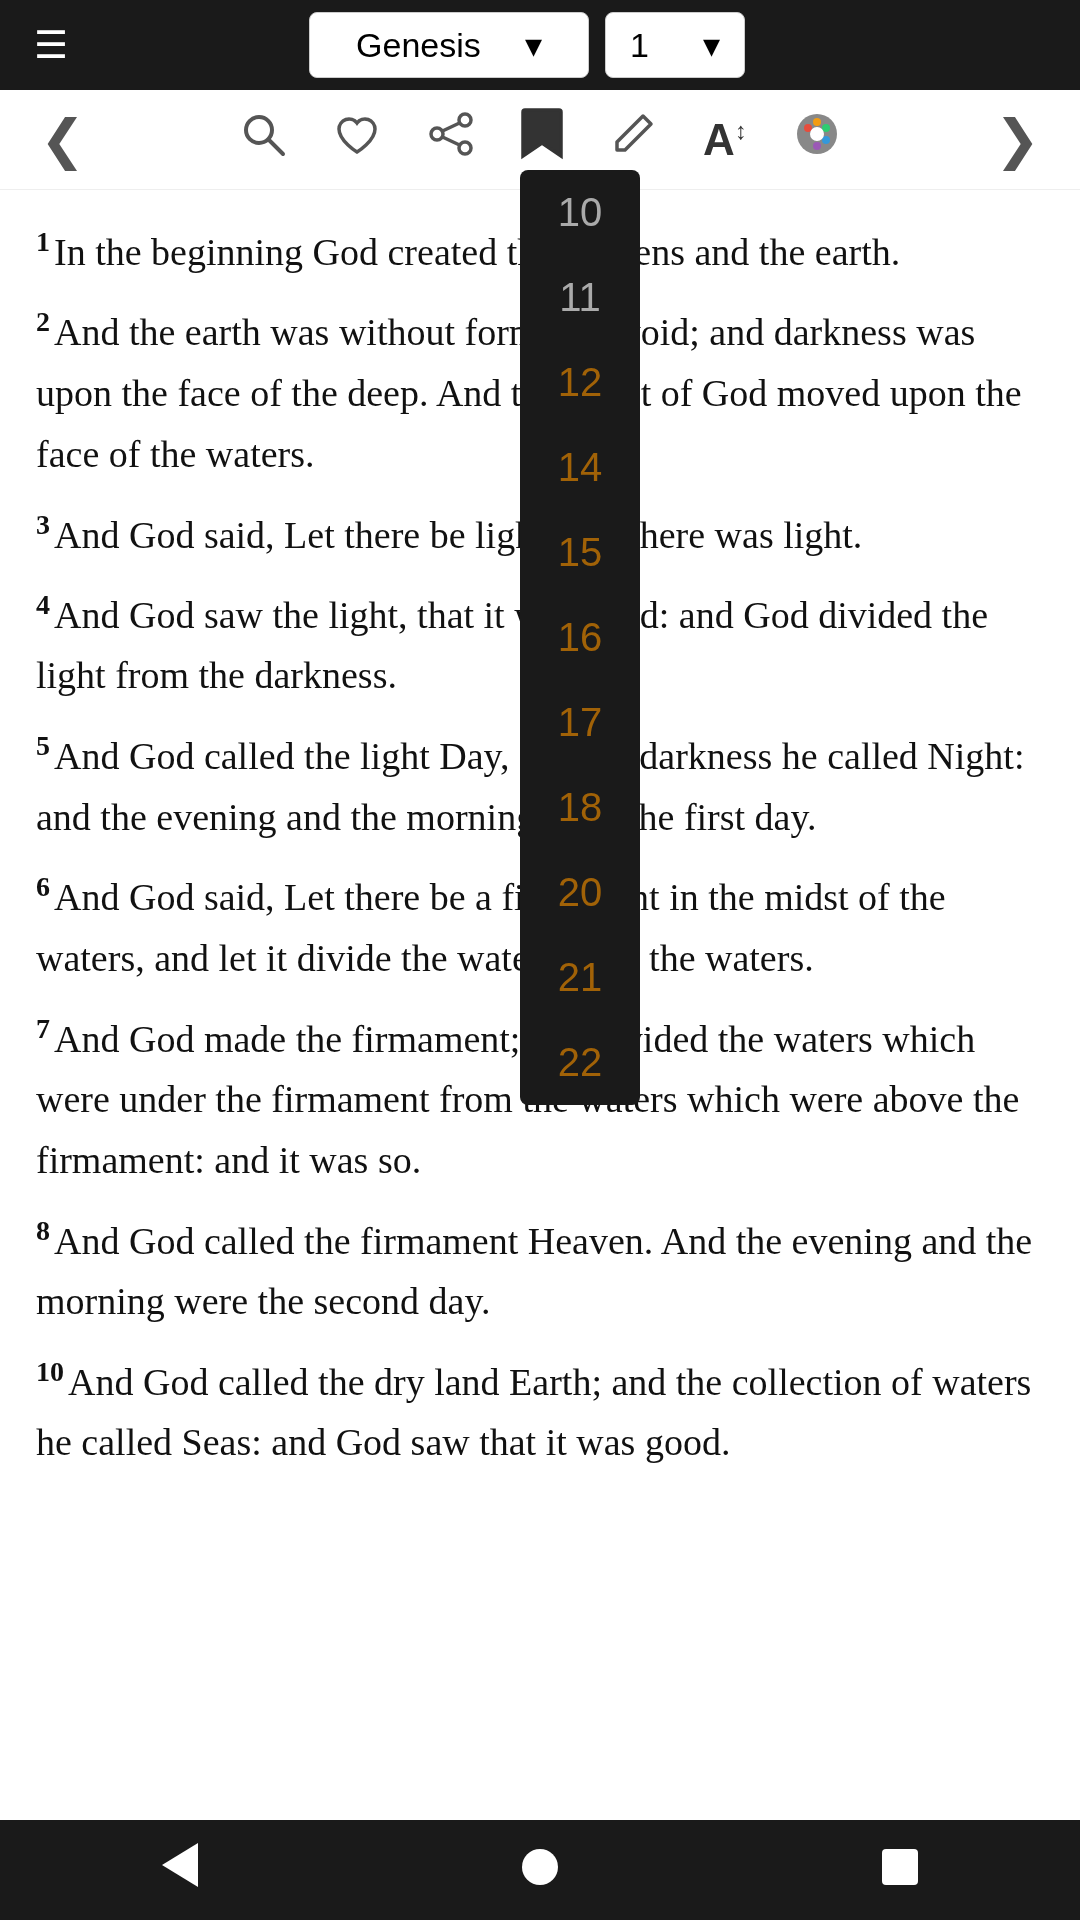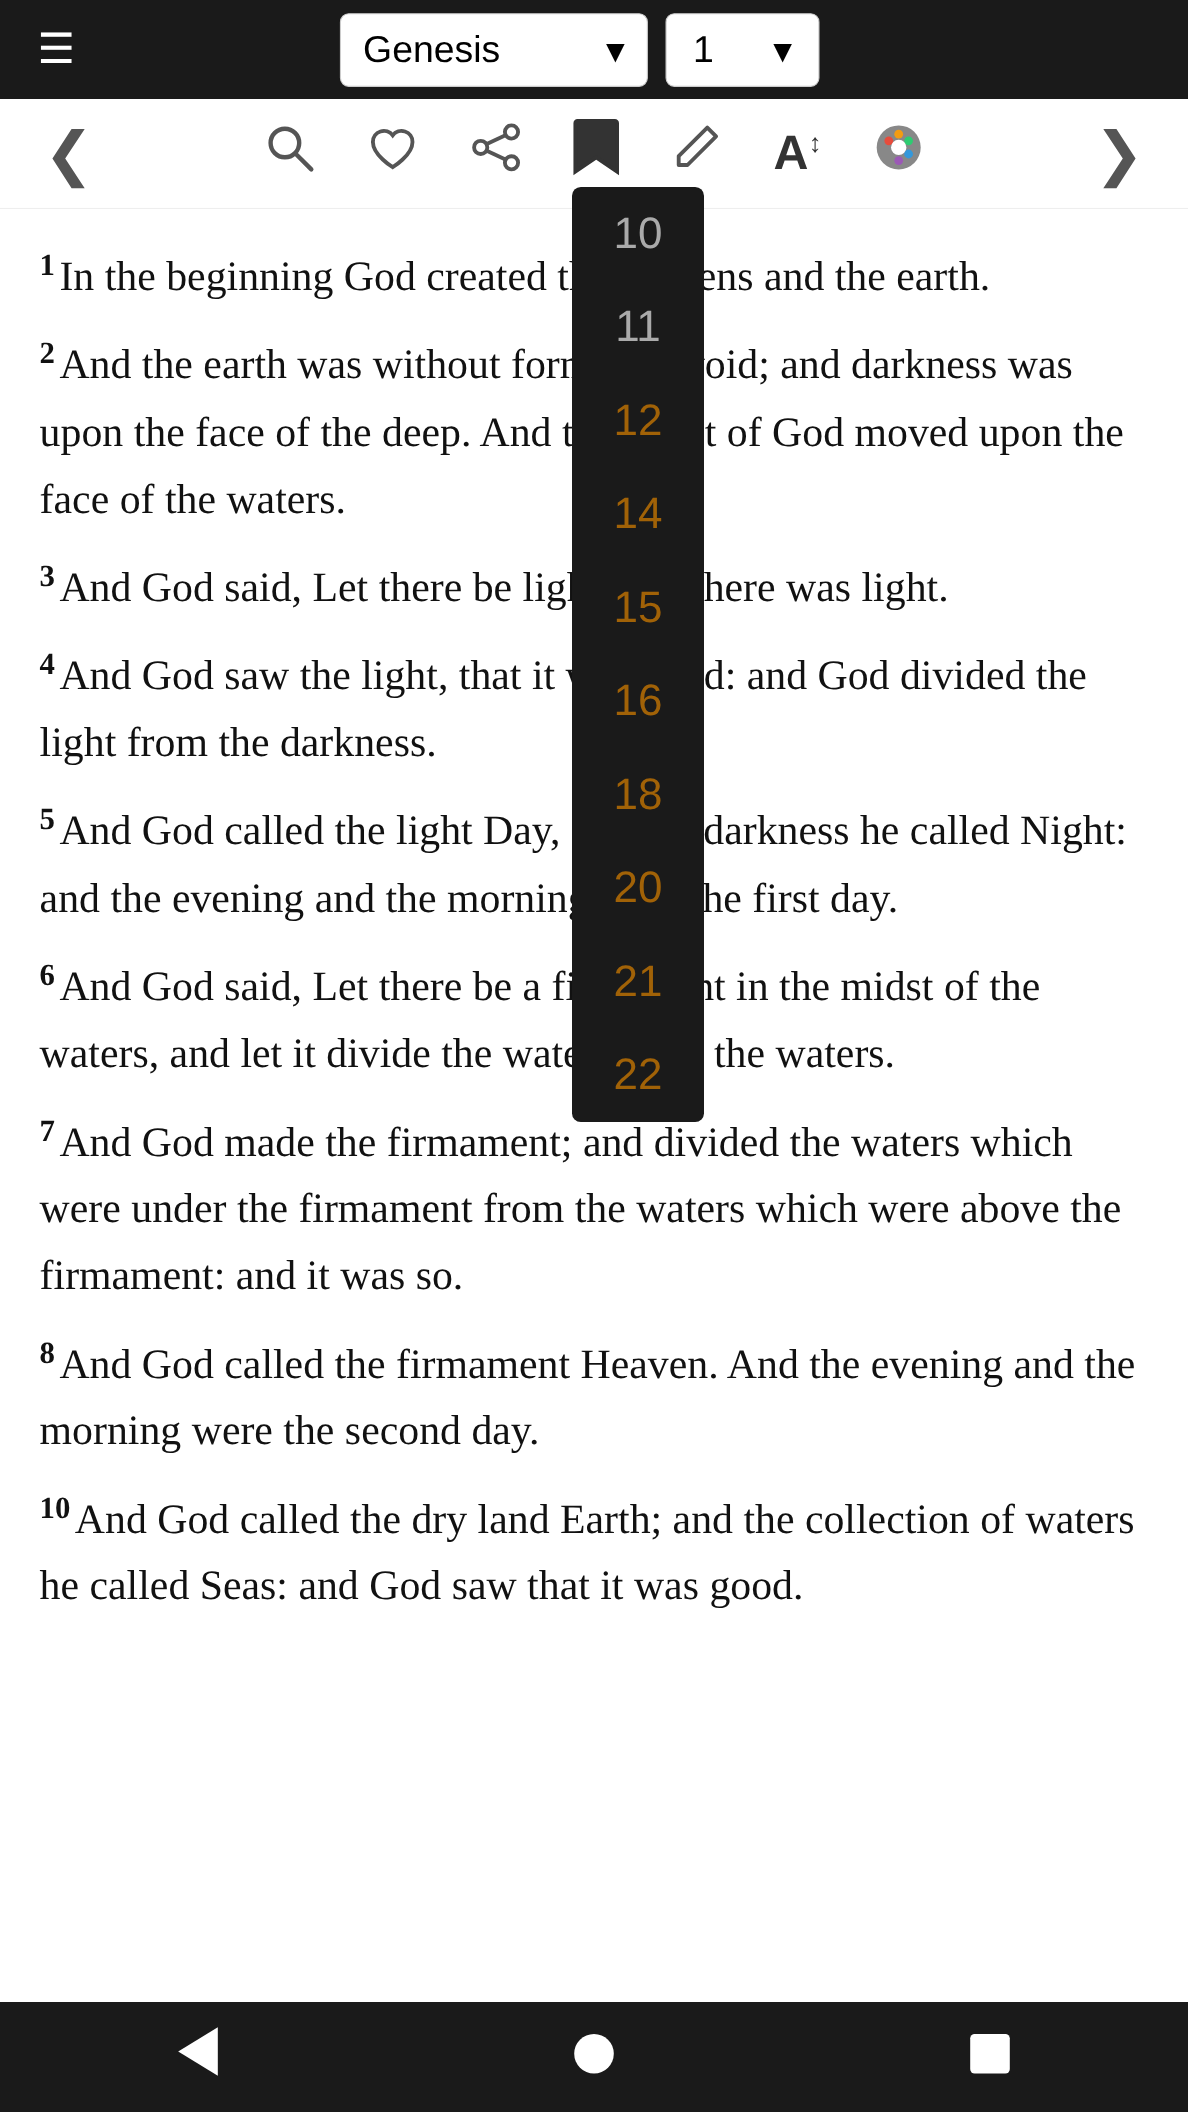--- a/index.html
+++ b/index.html
@@ -31,21 +31,21 @@
       padding: 10px;
     }
     .top-bar-center {
       display: flex;
       gap: 16px;
     }
     .dropdown-btn {
       background: #fff;
       border: 1px solid #ccc;
       border-radius: 8px;
-      padding: 12px 20px;
+      padding: 12px 46px;
       font-size: 34px;
       display: flex;
       align-items: center;
       gap: 14px;
       cursor: pointer;
       min-width: 280px;
       justify-content: space-between;
     }
     .dropdown-btn2 {
       background: #fff;
@@ -252,20 +252,21 @@
     <p><span class="verse-num">10</span>And God called the dry land Earth; and the collection of waters he called Seas: and God saw that it was good.</p>
   </div>
 
 <div class="font-dropdown" id="font-dropdown">
 <div class="font-dropdown-item light">10</div>
     <div class="font-dropdown-item light">11</div>
     <div class="font-dropdown-item">12</div>
     <div class="font-dropdown-item">14</div>
     <div class="font-dropdown-item">15</div>
     <div class="font-dropdown-item">16</div>
+    <div class="font-dropdown-item">17</div>
     <div class="font-dropdown-item">18</div>
     <div class="font-dropdown-item">20</div>
     <div class="font-dropdown-item">21</div>
     <div class="font-dropdown-item">22</div>
   </div>
 
 <div class="bottom-bar">
   <div class="bottom-btn">
     <div class="tri-left"></div>
   </div>

